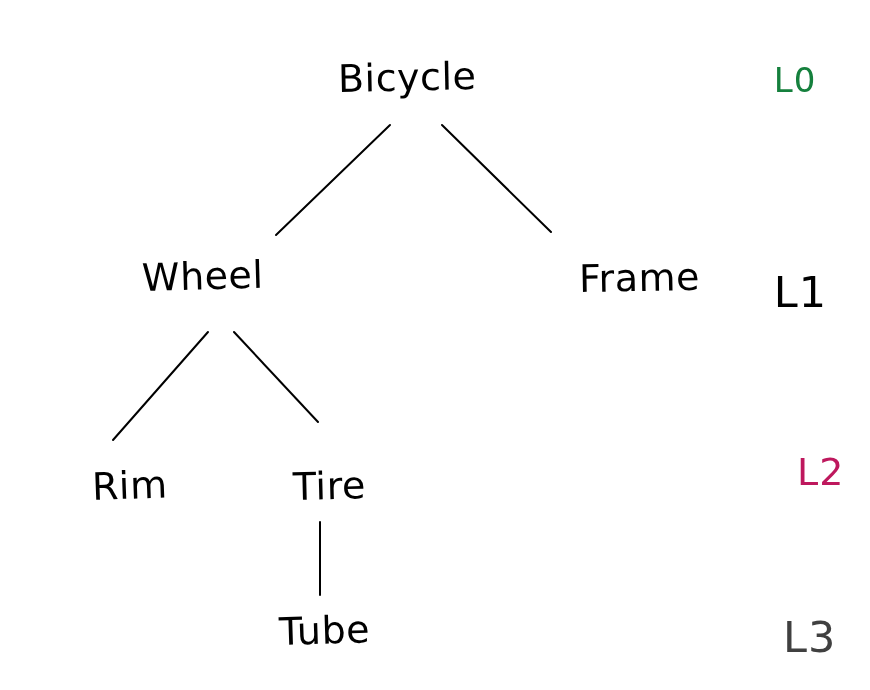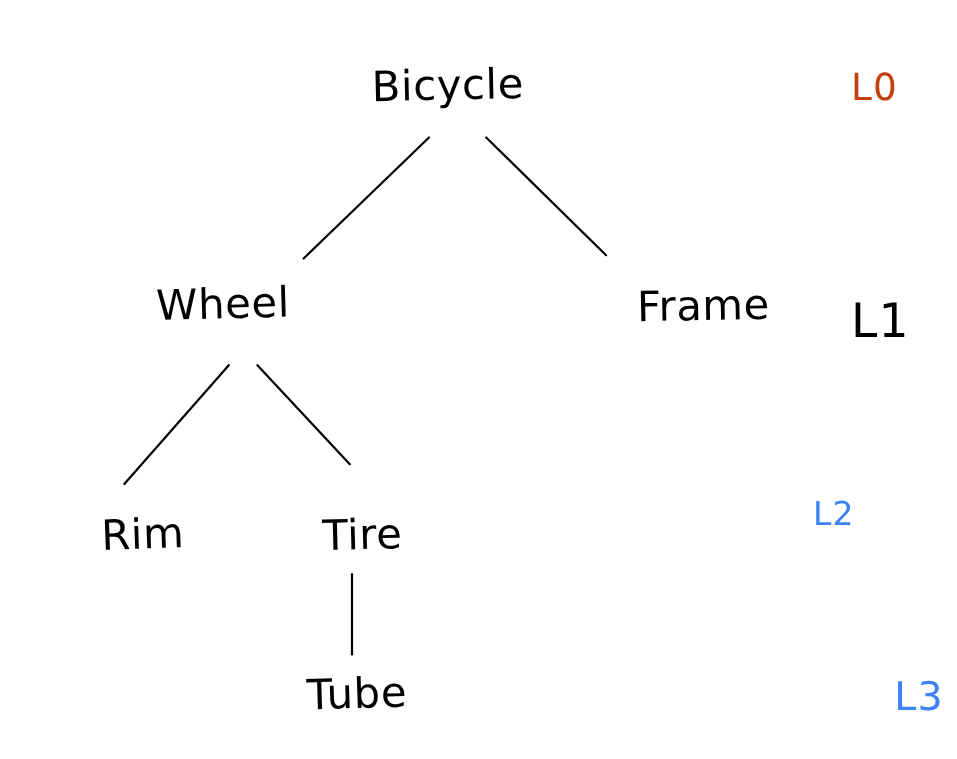--- a/index.html
+++ b/index.html
@@ -69,19 +69,19 @@
 
   <div id="nodes-layer">
       <div class="node-label tilt-a" style="font-size: 38px; color: rgb(0, 0, 0); left: 338.445px; top: 59.5555px;">Bicycle</div>
       <div class="node-label tilt-b" style="font-size: 38px; color: rgb(0, 0, 0); left: 141.751px; top: 259.311px;">Wheel</div>
       <div class="node-label tilt-c" style="font-size: 38px; color: rgb(0, 0, 0); left: 579.224px; top: 259.948px;">Frame</div>
       <div class="node-label tilt-d" style="font-size: 38px; color: rgb(0, 0, 0); left: 91.6177px; top: 467.694px;">Rim</div>
       <div class="node-label tilt-e" style="font-size: 38px; color: rgb(0, 0, 0); left: 293.156px; top: 468.117px;">Tire</div>
       <div class="node-label tilt-f" style="font-size: 38px; color: rgb(0, 0, 0); left: 278.91px; top: 612.58px;">Tube</div>
     </div>
   <div id="levels-layer">
-      <div class="level-label" style="font-size: 34px; color: #c2410c; left: 773.711px; top: 63px;">L0</div>
+      <div class="level-label" style="font-size: 34px; color: #15803d; left: 773.711px; top: 63px;">L0</div>
       <div class="level-label" style="font-size: 43px; color: rgb(0, 0, 0); left: 773.711px; top: 271px;">L1</div>
-      <div class="level-label" style="font-size: 30px; color: #3b82f6; left: 739px; top: 453px;">L2</div>
-      <div class="level-label" style="font-size: 36px; color: #3b82f6; left: 813px; top: 616px;">L3</div>
+      <div class="level-label" style="font-size: 38px; color: #be185d; left: 797px; top: 453px;">L2</div>
+      <div class="level-label" style="font-size: 43px; color: #404040; left: 783px; top: 616px;">L3</div>
     </div>
 
 </div>
 
 </body></html>

